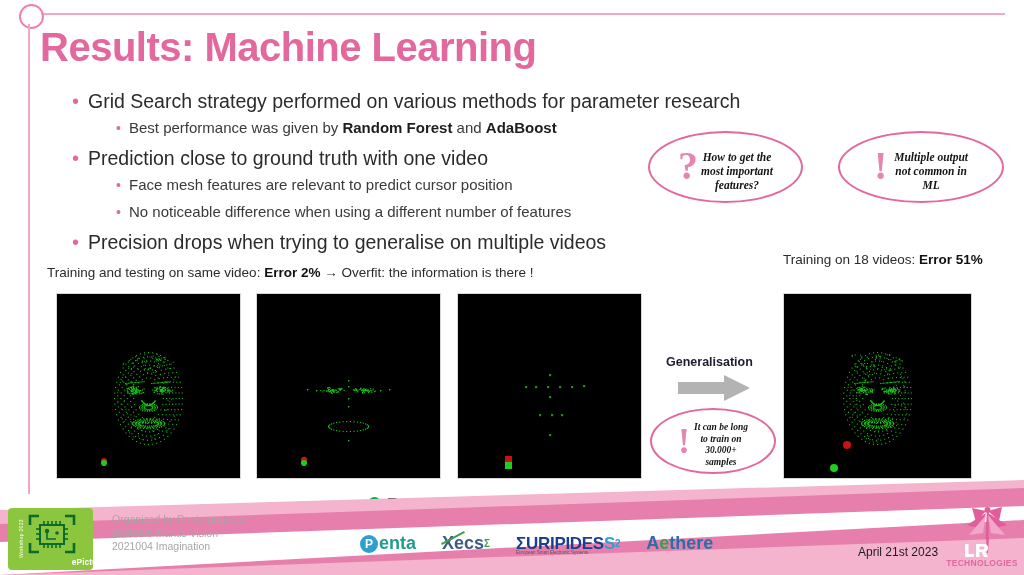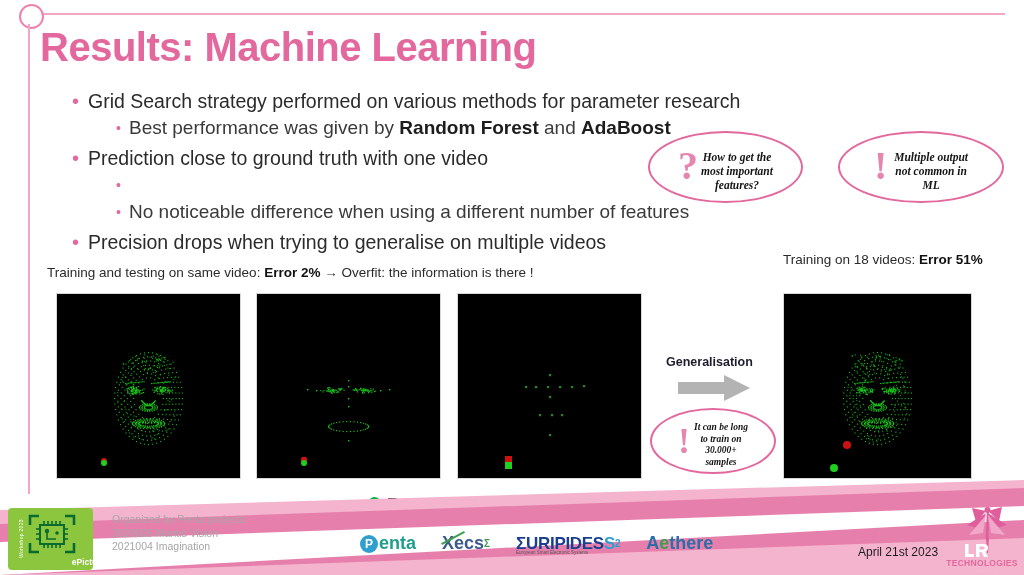--- a/index.html
+++ b/index.html
@@ -22,21 +22,21 @@
     letter-spacing:-0.5px;white-space:nowrap;
   }
 
   
   .bullets{position:absolute;left:72px;top:88px;width:780px;}
   .b1{display:flex;align-items:flex-start;margin-bottom:3px;}
   .b1 .dot{color:#e2689e;font-size:20px;line-height:26px;width:16px;flex:none;}
   .b1 .txt{font-size:19.5px;color:#2b2b2b;line-height:26px;font-weight:400;}
   .b2{display:flex;align-items:flex-start;margin:4px 0 7px 44px;}
   .b2 .dot{color:#e2689e;font-size:14px;line-height:20px;width:13px;flex:none;}
-  .b2 .txt{font-size:19px;color:#3a3a3a;line-height:20px;}
+  .b2 .txt{font-size:15px;color:#3a3a3a;line-height:20px;}
   .b2 .txt b{font-weight:bold;color:#1d1d1d;}
 
   
   .callout{
     position:absolute;border:2px solid #e2689e;border-radius:50%;
     background:#fff;display:flex;align-items:center;justify-content:center;
     box-sizing:border-box;
   }
   .callout .mark{
     color:#e486b0;font-weight:bold;flex:none;line-height:1;
@@ -155,20 +155,21 @@
       <span class="txt"><span>Best performance was given by </span><b>Random Forest</b><span> and </span><b>AdaBoost</b></span>
     </div>
 
     <div class="b1">
       <span class="dot">•</span>
       <span class="txt">Prediction close to ground truth with one video</span>
     </div>
 
     <div class="b2">
       <span class="dot">•</span>
+      <span class="txt">Face mesh features are relevant to predict cursor position</span>
     </div>
 
     <div class="b2">
       <span class="dot">•</span>
       <span class="txt">No noticeable difference when using a different number of features</span>
     </div>
 
     <div class="b1" style="margin-top:4px;">
       <span class="dot">•</span>
       <span class="txt">Precision drops when trying to generalise on multiple videos</span>

